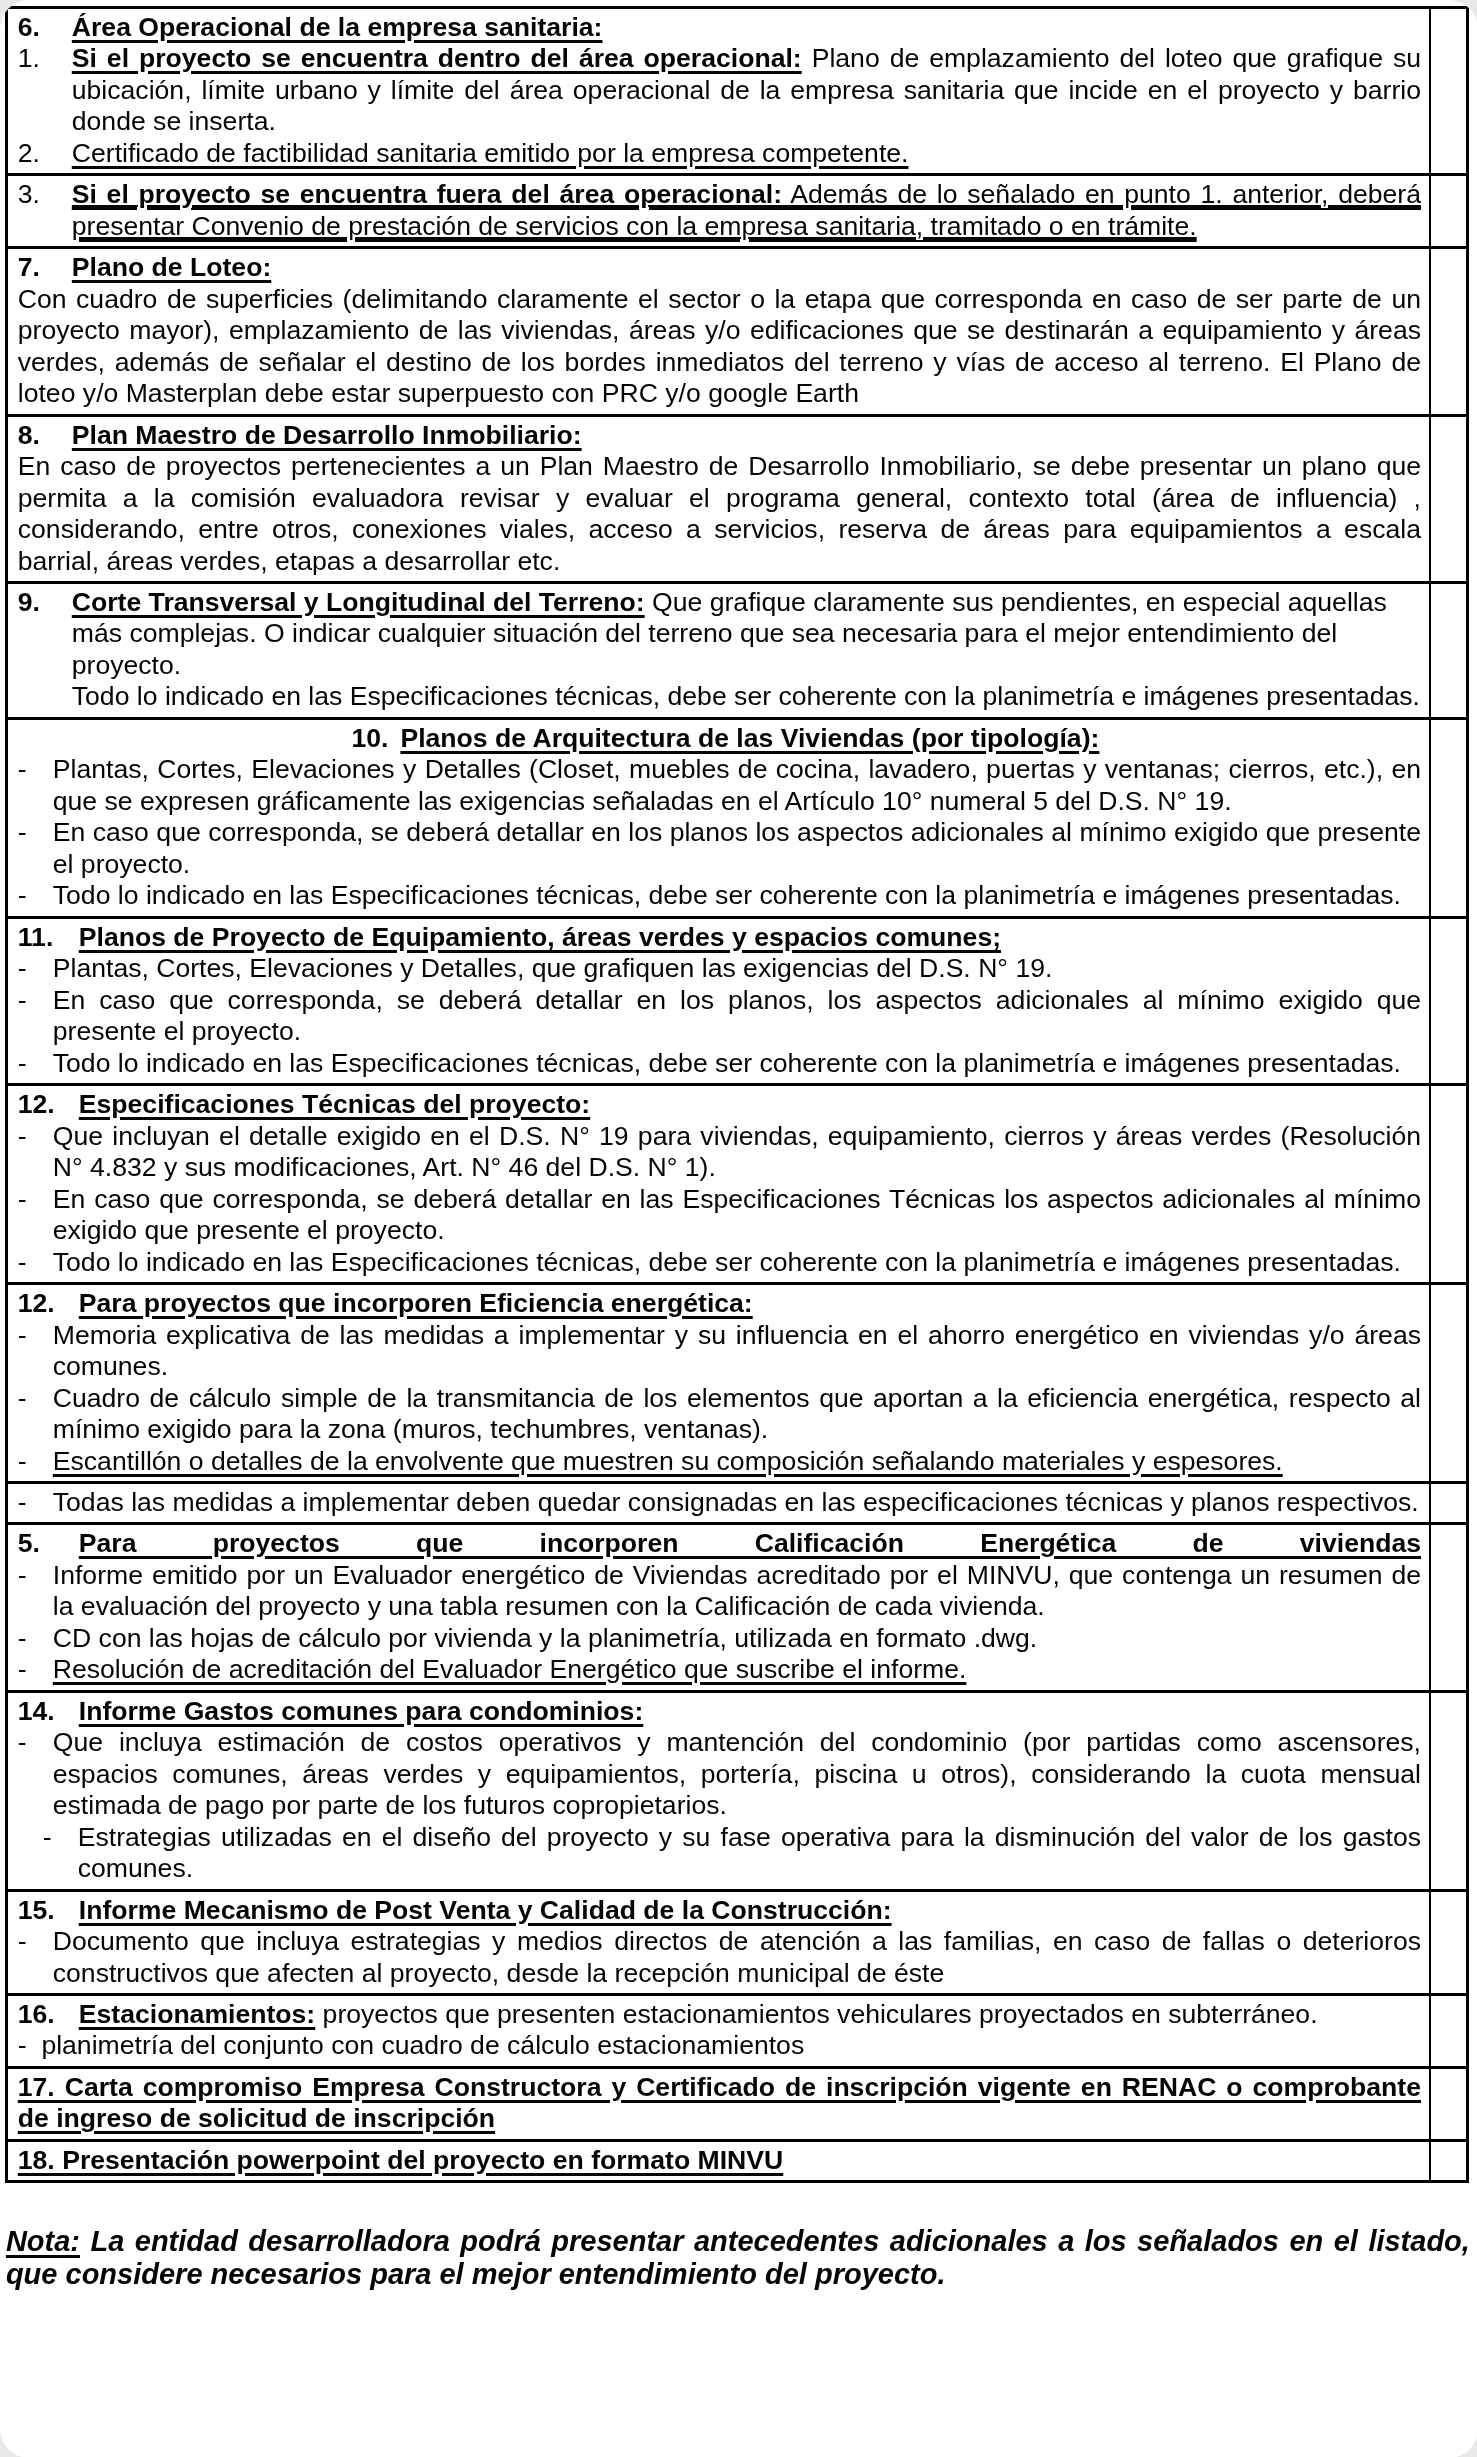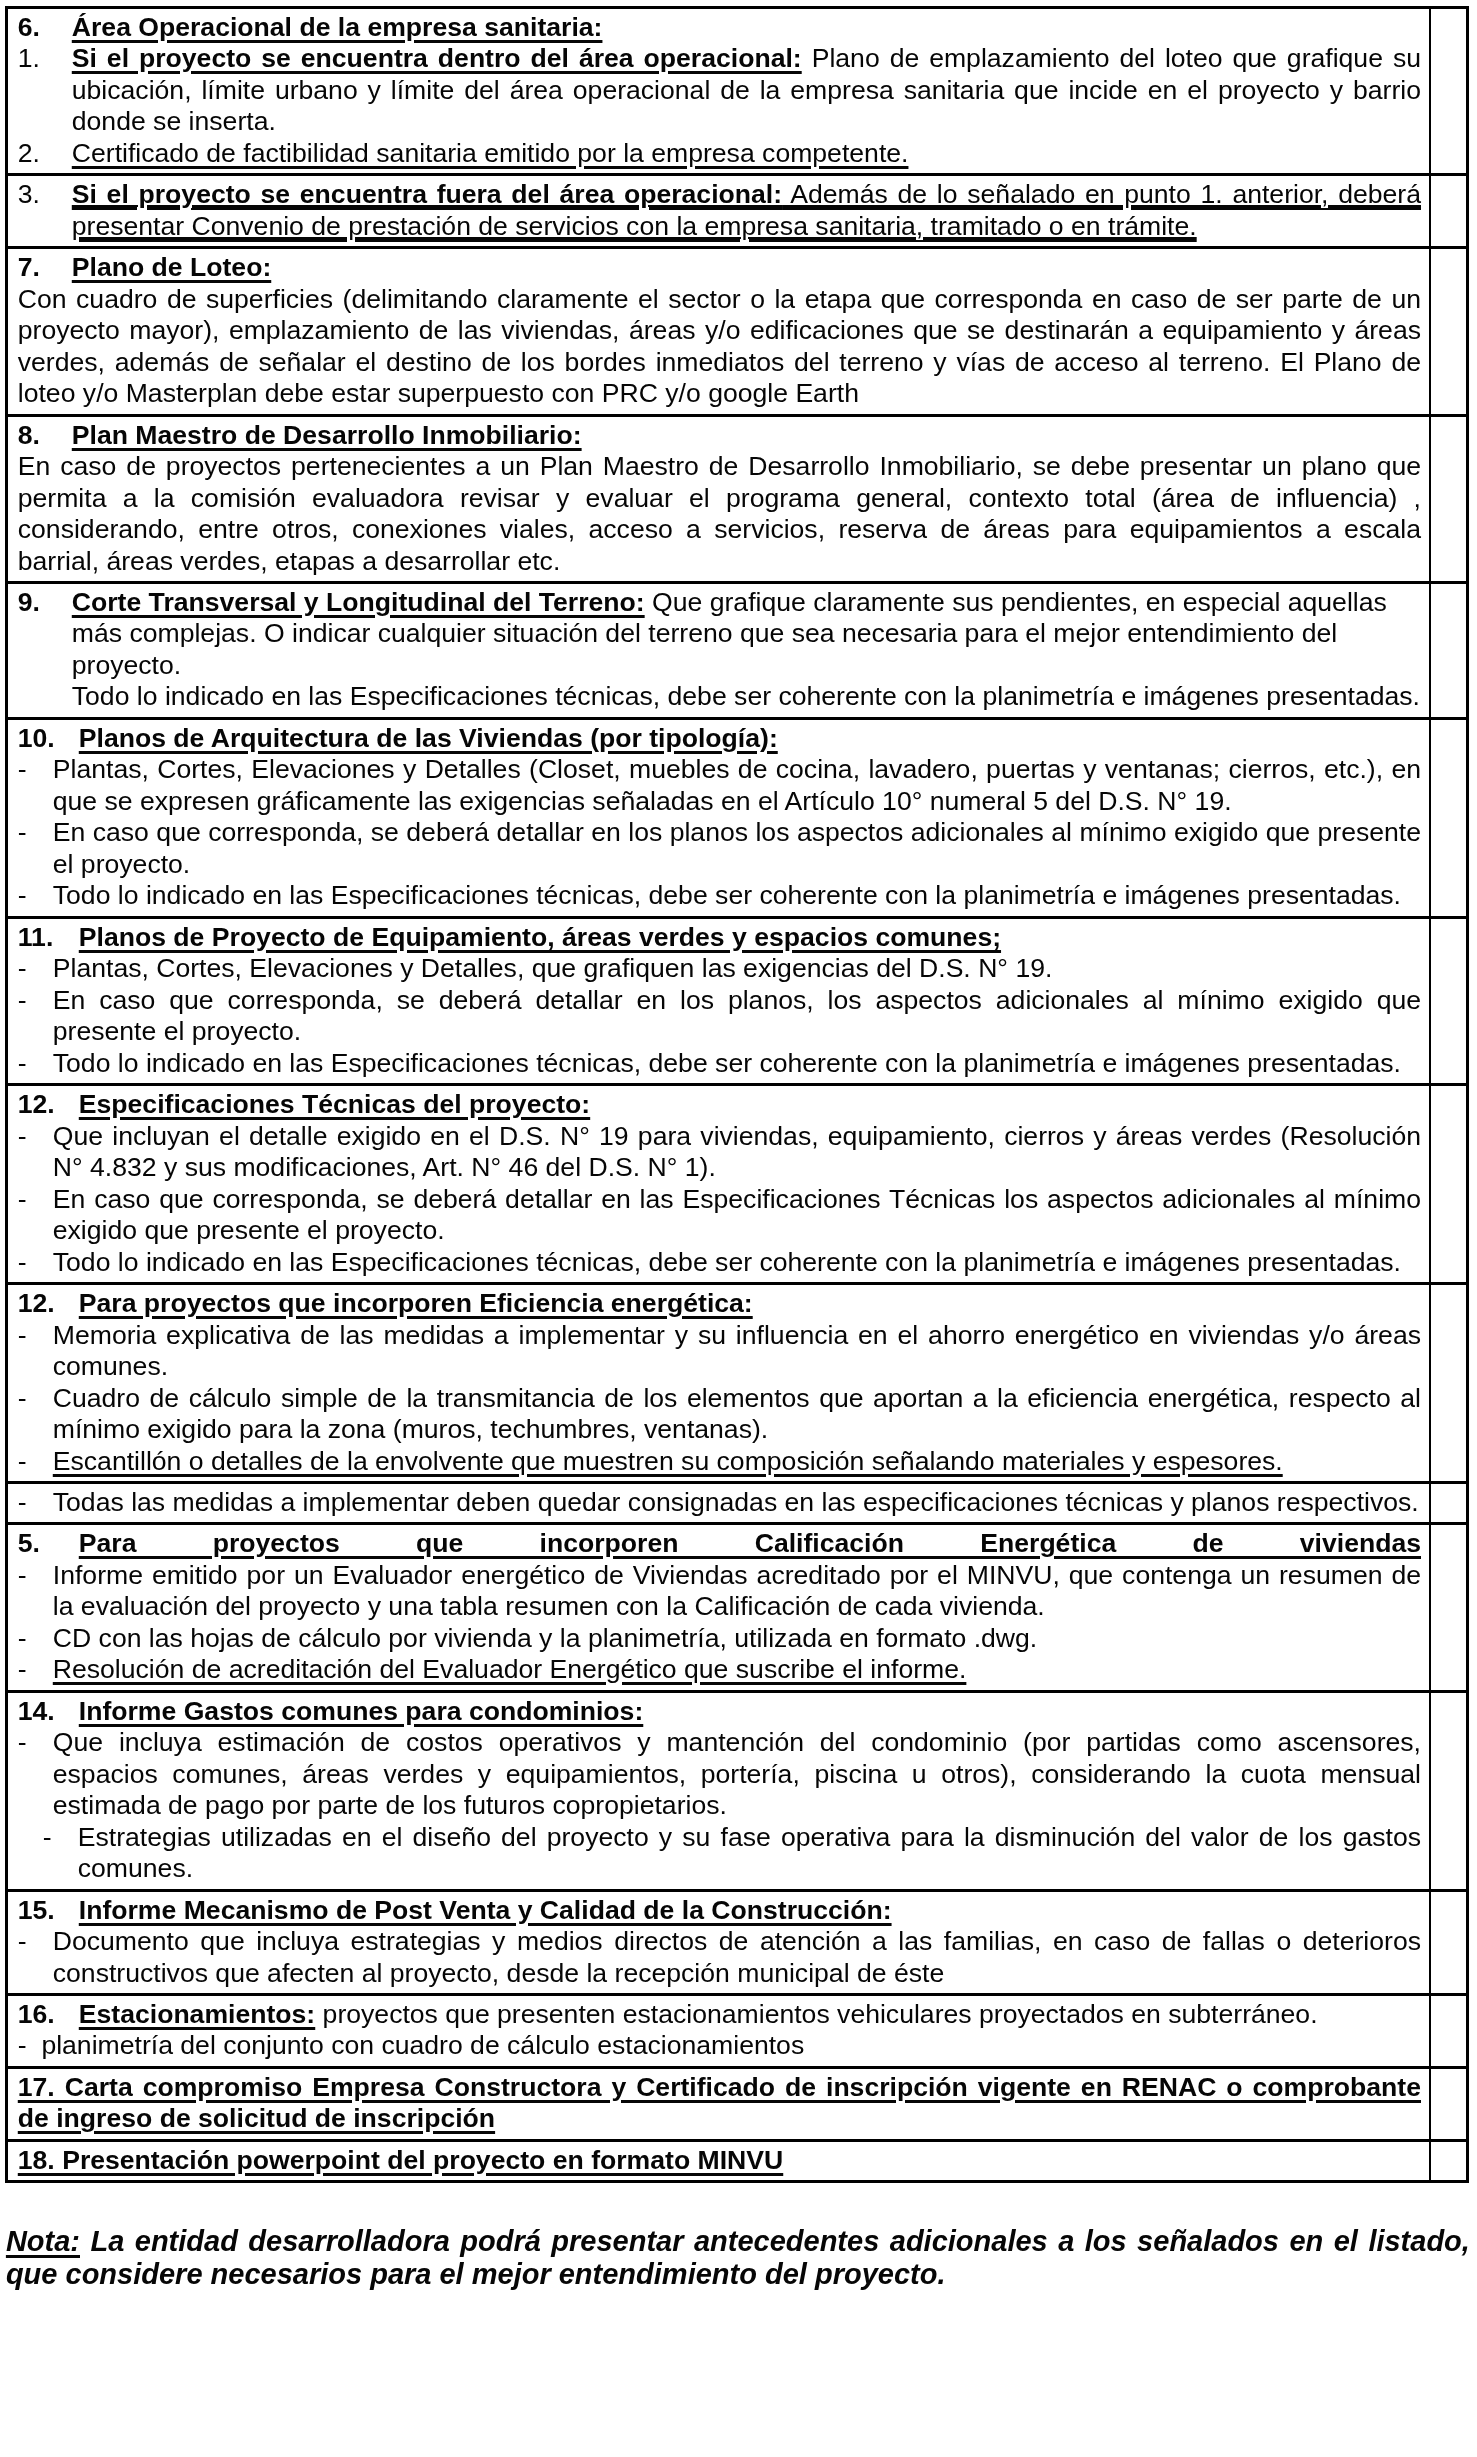--- a/index.html
+++ b/index.html
@@ -5,20 +5,21 @@
   html,body{margin:0;padding:0;background:#e8e8e8;}
   .page{
     position:relative;
     width:1478px;height:2458px;
     background:#ffffff;
     overflow:hidden;
     font-family:"Liberation Sans","DejaVu Sans",sans-serif;
     font-size:26.6px;
     line-height:31.5px;
     color:#060606;
+    border-radius:29px;
     -webkit-font-smoothing:antialiased;
   }
   .doc-table{
     position:absolute;
     left:4.9px;top:5.9px;
     width:1464px;
     border:3px solid #000;
     background:#fff;
     box-sizing:border-box;
   }
@@ -76,21 +77,21 @@
       </div>
       <div class="row">
         <div class="cell-main">
           <div class="blk" style="padding-left: 54px; text-indent: -54px;"><span class="marker b" style="width: 54px;">9.</span><span class="b u ">Corte Transversal y Longitudinal del Terreno:</span><span class=""> Que grafique claramente sus pendientes, en especial aquellas más complejas. O indicar cualquier situación del terreno que sea necesaria para el mejor entendimiento del proyecto.</span></div>
           <div class="blk" style="padding-left: 54px;"><span class="">Todo lo indicado en las Especificaciones técnicas, debe ser coherente con la planimetría e imágenes presentadas.</span></div>
         </div>
         <div class="cell-right"></div>
       </div>
       <div class="row">
         <div class="cell-main">
-          <div class="blk" style="padding-left: 61px; text-indent: -61px;"><span class="marker b" style="width: 61px;">10.</span><span class="b u ">Planos de Arquitectura de las Viviendas (por tipología):</span></div>
+          <div class="blk" style="padding-left: 61px; text-indent: -61px; text-align: center;"><span class="marker b" style="width: 61px;">10.</span><span class="b u ">Planos de Arquitectura de las Viviendas (por tipología):</span></div>
           <div class="blk just" style="padding-left: 35px; text-indent: -35px;"><span class="marker" style="width: 35px;">-</span><span class="">Plantas, Cortes, Elevaciones y Detalles (Closet, muebles de cocina, lavadero, puertas y ventanas; cierros, etc.), en que se expresen gráficamente las exigencias señaladas en el Artículo 10° numeral 5 del D.S. N° 19.</span></div>
           <div class="blk just" style="padding-left: 35px; text-indent: -35px;"><span class="marker" style="width: 35px;">-</span><span class="">En caso que corresponda, se deberá detallar en los planos los aspectos adicionales al mínimo exigido que presente el proyecto.</span></div>
           <div class="blk just" style="padding-left: 35px; text-indent: -35px;"><span class="marker" style="width: 35px;">-</span><span class="">Todo lo indicado en las Especificaciones técnicas, debe ser coherente con la planimetría e imágenes presentadas.</span></div>
         </div>
         <div class="cell-right"></div>
       </div>
       <div class="row">
         <div class="cell-main">
           <div class="blk" style="padding-left: 61px; text-indent: -61px;"><span class="marker b" style="width: 61px;">11.</span><span class="b u ">Planos de Proyecto de Equipamiento, áreas verdes y espacios comunes;</span></div>
           <div class="blk" style="padding-left: 35px; text-indent: -35px;"><span class="marker" style="width: 35px;">-</span><span class="">Plantas, Cortes, Elevaciones y Detalles, que grafiquen las exigencias del D.S. N° 19.</span></div>

